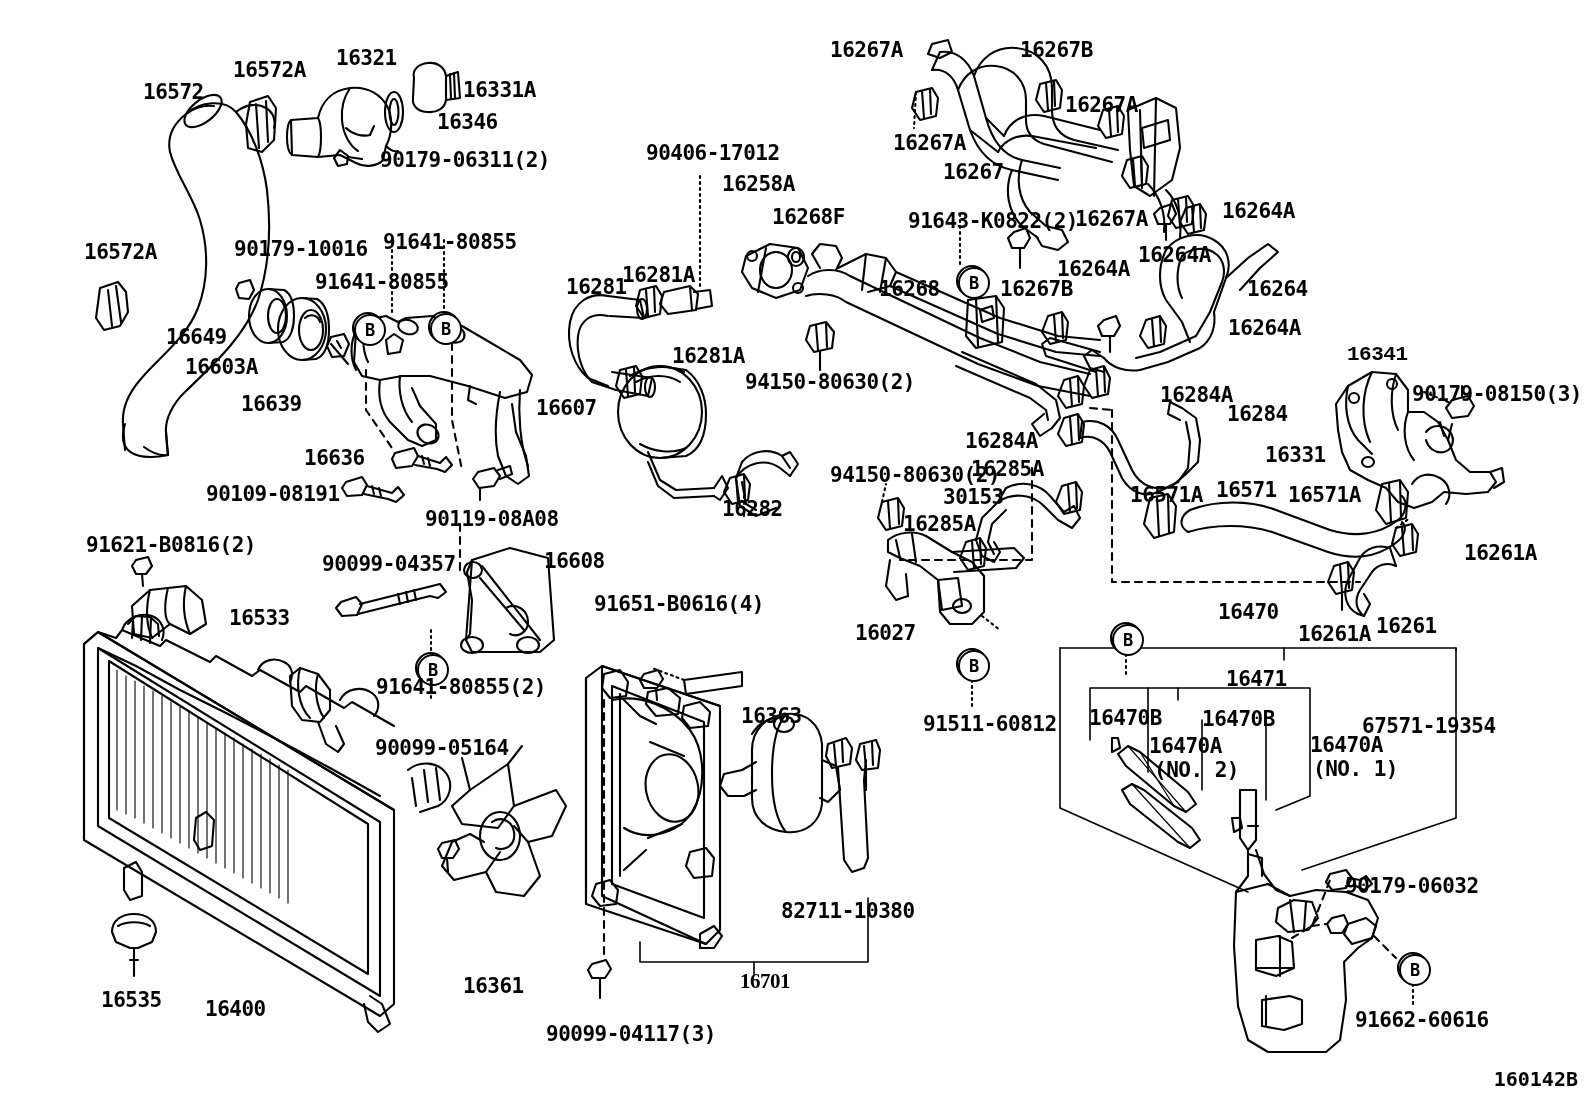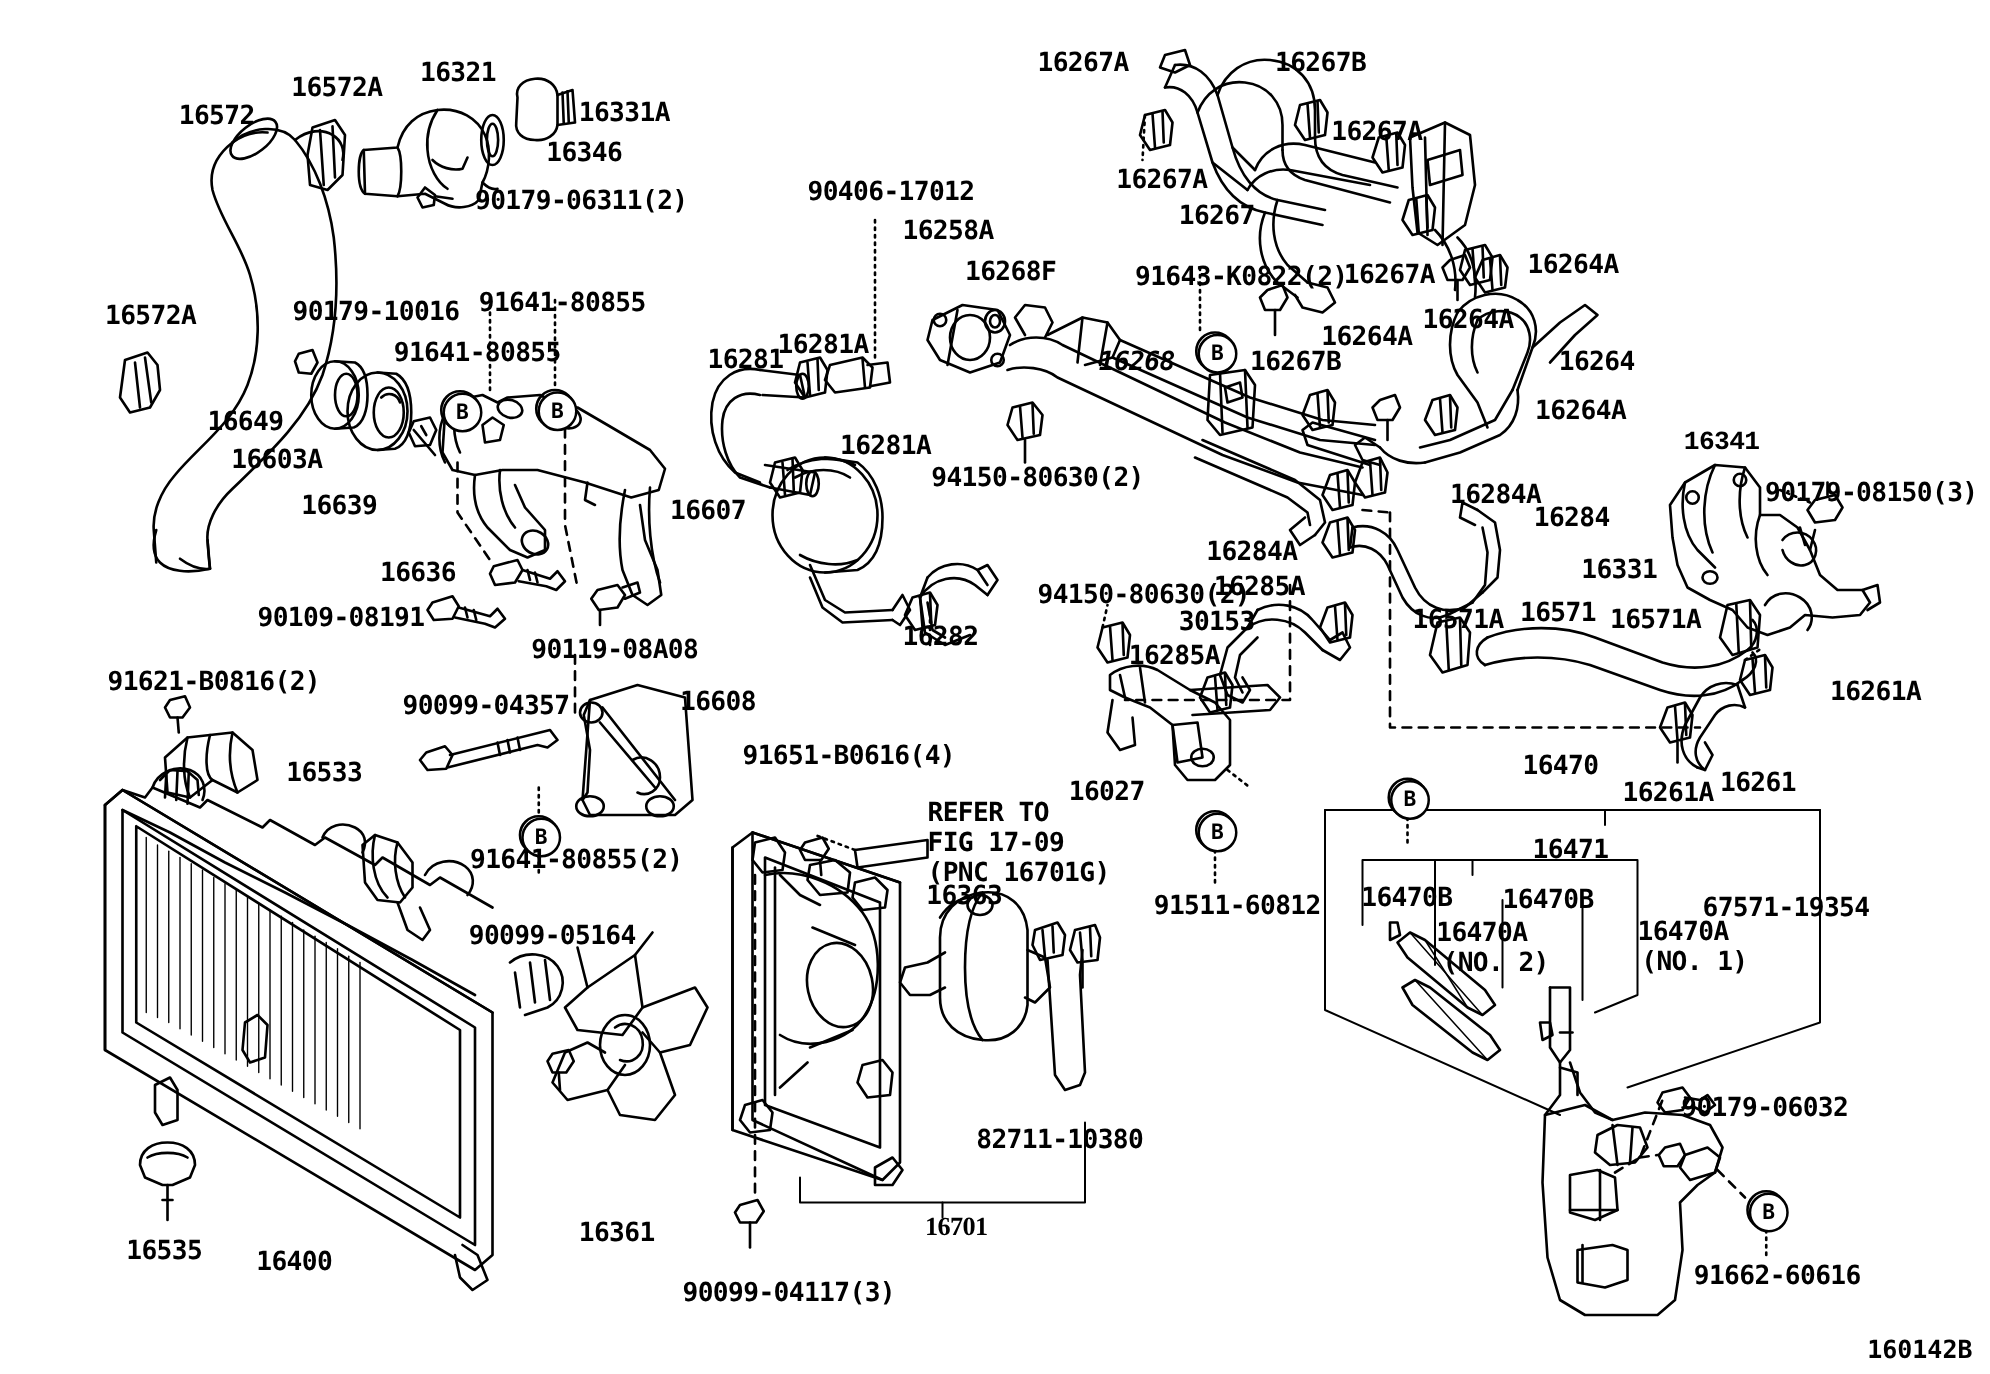--- a/index.html
+++ b/index.html
@@ -551,25 +551,20 @@
 <div class="bmark" style="left:958px;top:650px;">
       <span>B</span>
     </div>
 <div class="bmark" style="left:1112px;top:624px;">
       <span>B</span>
     </div>
 <div class="bmark" style="left:1399px;top:954px;">
       <span>B</span>
     </div>
 
-<div class="lbl" style="left:742px;top:638px;">
-  <div>REFER TO</div>
-  <div>FIG 17-09</div>
-  <div>(PNC 16701G)</div>
-</div>
 
 <div id="labels">
       <div class="lbl" style="left: 143px; top: 80px;">16572</div>
       <div class="lbl" style="left: 233px; top: 58px;">16572A</div>
       <div class="lbl" style="left: 336px; top: 46px;">16321</div>
       <div class="lbl" style="left: 463px; top: 78px;">16331A</div>
       <div class="lbl" style="left: 437px; top: 110px;">16346</div>
       <div class="lbl" style="left: 380px; top: 148px;">90179-06311(2)</div>
       <div class="lbl" style="left: 84px; top: 240px;">16572A</div>
       <div class="lbl" style="left: 234px; top: 237px;">90179-10016</div>
@@ -607,21 +602,21 @@
       <div class="lbl" style="left: 830px; top: 38px;">16267A</div>
       <div class="lbl" style="left: 1020px; top: 38px;">16267B</div>
       <div class="lbl" style="left: 1065px; top: 93px;">16267A</div>
       <div class="lbl" style="left: 893px; top: 131px;">16267A</div>
       <div class="lbl" style="left: 943px; top: 160px;">16267</div>
       <div class="lbl" style="left: 908px; top: 209px;">91643-K0822(2)</div>
       <div class="lbl" style="left: 1075px; top: 207px;">16267A</div>
       <div class="lbl" style="left: 1222px; top: 199px;">16264A</div>
       <div class="lbl" style="left: 1138px; top: 243px;">16264A</div>
       <div class="lbl" style="left: 1057px; top: 257px;">16264A</div>
-      <div class="lbl" style="left: 879px; top: 277px; font-style: italic;">16268</div>
+      <div class="lbl" style="left: 879px; top: 277px;">16268</div>
       <div class="lbl" style="left: 1000px; top: 277px;">16267B</div>
       <div class="lbl" style="left: 1247px; top: 277px;">16264</div>
       <div class="lbl" style="left: 1228px; top: 316px;">16264A</div>
       <div class="lbl" style="left: 1160px; top: 383px;">16284A</div>
       <div class="lbl" style="left: 1188px; top: 402px; margin-left: 39px;">16284</div>
       <div class="lbl" style="left: 965px; top: 429px;">16284A</div>
       <div class="lbl" style="left: 830px; top: 463px;">94150-80630(2)</div>
       <div class="lbl" style="left: 971px; top: 457px;">16285A</div>
       <div class="lbl" style="left: 943px; top: 485px;">30153</div>
       <div class="lbl" style="left: 903px; top: 512px;">16285A</div>

